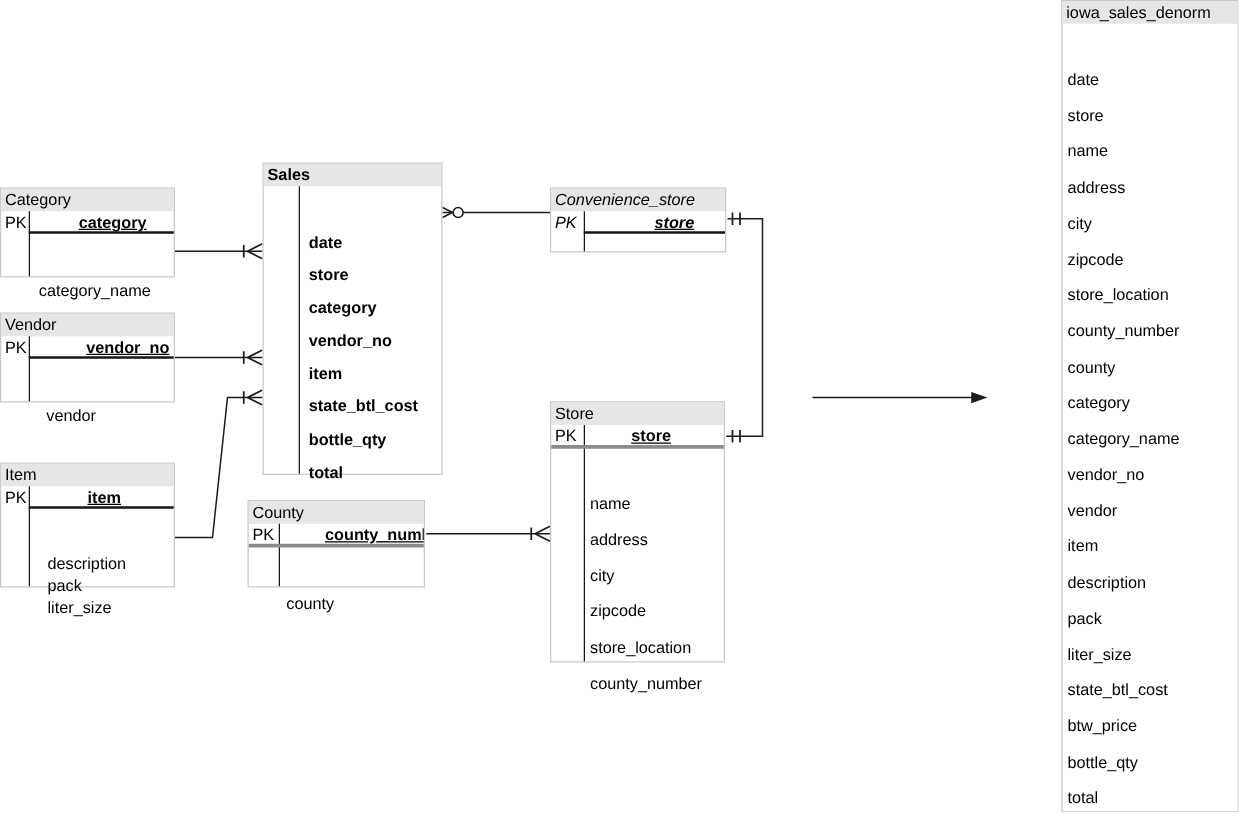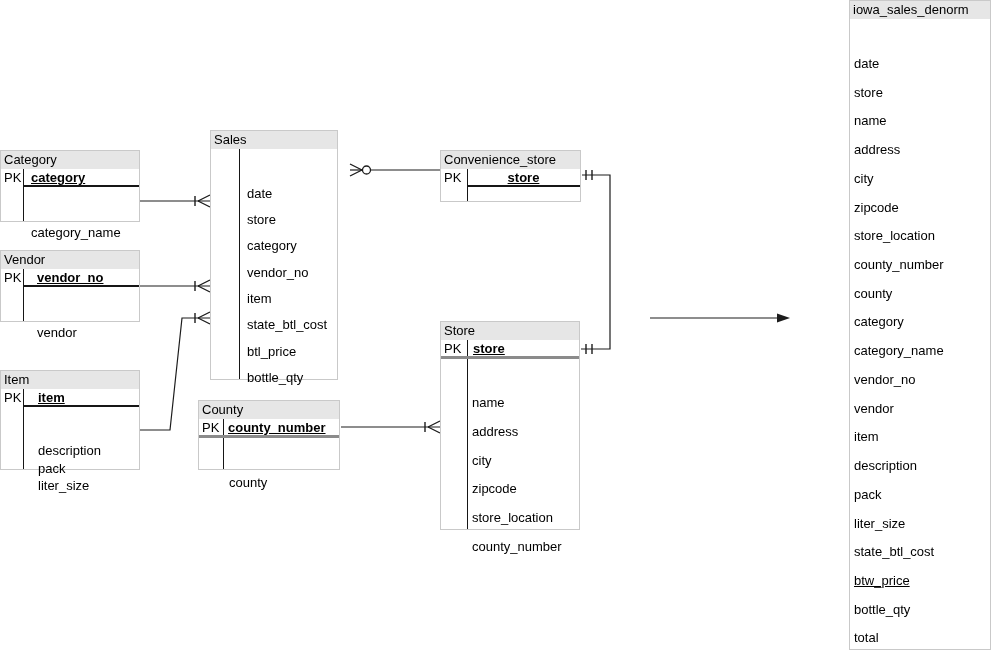--- a/index.html
+++ b/index.html
@@ -1,21 +1,21 @@
 <!DOCTYPE html>
 <html><head>
 <meta charset="utf-8">
 <style>
   html,body{margin:0;padding:0;background:#fff;}
   #canvas{position:relative;width:991px;height:650px;background:#ffffff;overflow:hidden;
           font-family:"Liberation Sans",sans-serif;font-size:13px;color:#000;}
   .entity{position:absolute;background:#fff;border:1px solid #c9c9c9;box-sizing:border-box;}
   .entity-header{height:18px;line-height:18px;padding:0 3px;background:#e6e6e6;
                  white-space:nowrap;overflow:hidden;}
-  .pk-row{display:flex;height:18px;line-height:18px;}
+  .pk-row{display:flex;height:18px;line-height:18px;gap:32px;}
   .pk-label{box-sizing:border-box;padding-left:3px;flex:none;}
   .pk-name{flex:1;font-weight:bold;text-decoration:underline;white-space:nowrap;overflow:hidden;}
   .vdiv{position:absolute;top:18px;bottom:0;width:1px;background:#161616;}
   .pk-underline{position:absolute;height:2px;background:#161616;top:34px;right:0;}
   .pk-underline.thick{height:3px;background:#8b8b8b;top:34px;}
   .fields{position:relative;overflow:hidden;margin-top:36px;}
   .field{box-sizing:border-box;white-space:nowrap;overflow:hidden;line-height:13px;}
   #wires{position:absolute;left:0;top:0;pointer-events:none;}
 </style>
 </head>
@@ -97,36 +97,35 @@
         <span class="pk-label" style="width: 22px;">PK</span>
         <span class="pk-name" style="padding-left: 15px;">item</span>
       </div>
       <div class="pk-underline" style="left: 22px;"></div>
       <div class="fields">
         <div class="field" style="height: 17.7px; padding-top: 1px; padding-left: 37px;">description</div>
         <div class="field" style="height: 17.7px; padding-top: 1px; padding-left: 37px;">pack</div>
         <div class="field" style="height: 17.7px; padding-top: 1px; padding-left: 37px;">liter_size</div>
       </div>
     </div>
-    <div class="entity" style="left: 210px; top: 130px; width: 128px; height: 250px;">
+    <div class="entity" style="left: 210px; top: 130px; width: 144px; height: 250px; font-weight: bold;">
       <div class="entity-header">Sales</div>
       <div class="vdiv" style="left: 28px;"></div>
       <div class="fields">
         <div class="field" style="height: 26.4px; padding-top: 1.5px; padding-left: 36px;">date</div>
         <div class="field" style="height: 26.4px; padding-top: 1.5px; padding-left: 36px;">store</div>
         <div class="field" style="height: 26.4px; padding-top: 1.5px; padding-left: 36px;">category</div>
         <div class="field" style="height: 26.4px; padding-top: 1.5px; padding-left: 36px;">vendor_no</div>
         <div class="field" style="height: 26.4px; padding-top: 1.5px; padding-left: 36px;">item</div>
         <div class="field" style="height: 26.4px; padding-top: 1.5px; padding-left: 36px;">state_btl_cost</div>
-        <div class="field" style="height: 26.4px; padding-top: 1.5px; padding-left: 36px;">btl_price</div>
         <div class="field" style="height: 26.4px; padding-top: 1.5px; padding-left: 36px;">bottle_qty</div>
         <div class="field" style="height: 26.4px; padding-top: 1.5px; padding-left: 36px;">total</div>
       </div>
     </div>
-    <div class="entity" style="left: 440px; top: 150px; width: 141px; height: 52px;">
+    <div class="entity" style="left: 440px; top: 150px; width: 141px; height: 52px; font-style: italic;">
       <div class="entity-header">Convenience_store</div>
       <div class="vdiv" style="left: 26px;"></div>
       <div class="pk-row">
         <span class="pk-label" style="width: 26px;">PK</span>
         <span class="pk-name" style="text-align: center;">store</span>
       </div>
       <div class="pk-underline" style="left: 26px;"></div>
       <div class="fields"></div>
     </div>
     <div class="entity" style="left: 440px; top: 321px; width: 140px; height: 209px;">
@@ -172,18 +171,18 @@
         <div class="field" style="height: 28.73px; padding-top: 2px; padding-left: 4px;">county</div>
         <div class="field" style="height: 28.73px; padding-top: 2px; padding-left: 4px;">category</div>
         <div class="field" style="height: 28.73px; padding-top: 2px; padding-left: 4px;">category_name</div>
         <div class="field" style="height: 28.73px; padding-top: 2px; padding-left: 4px;">vendor_no</div>
         <div class="field" style="height: 28.73px; padding-top: 2px; padding-left: 4px;">vendor</div>
         <div class="field" style="height: 28.73px; padding-top: 2px; padding-left: 4px;">item</div>
         <div class="field" style="height: 28.73px; padding-top: 2px; padding-left: 4px;">description</div>
         <div class="field" style="height: 28.73px; padding-top: 2px; padding-left: 4px;">pack</div>
         <div class="field" style="height: 28.73px; padding-top: 2px; padding-left: 4px;">liter_size</div>
         <div class="field" style="height: 28.73px; padding-top: 2px; padding-left: 4px;">state_btl_cost</div>
-        <div class="field" style="height: 28.73px; padding-top: 2px; padding-left: 4px; text-decoration: underline;">btw_price</div>
+        <div class="field" style="height: 28.73px; padding-top: 2px; padding-left: 4px;">btw_price</div>
         <div class="field" style="height: 28.73px; padding-top: 2px; padding-left: 4px;">bottle_qty</div>
         <div class="field" style="height: 28.73px; padding-top: 2px; padding-left: 4px;">total</div>
       </div>
     </div>
   </div>
 
 </body></html>

